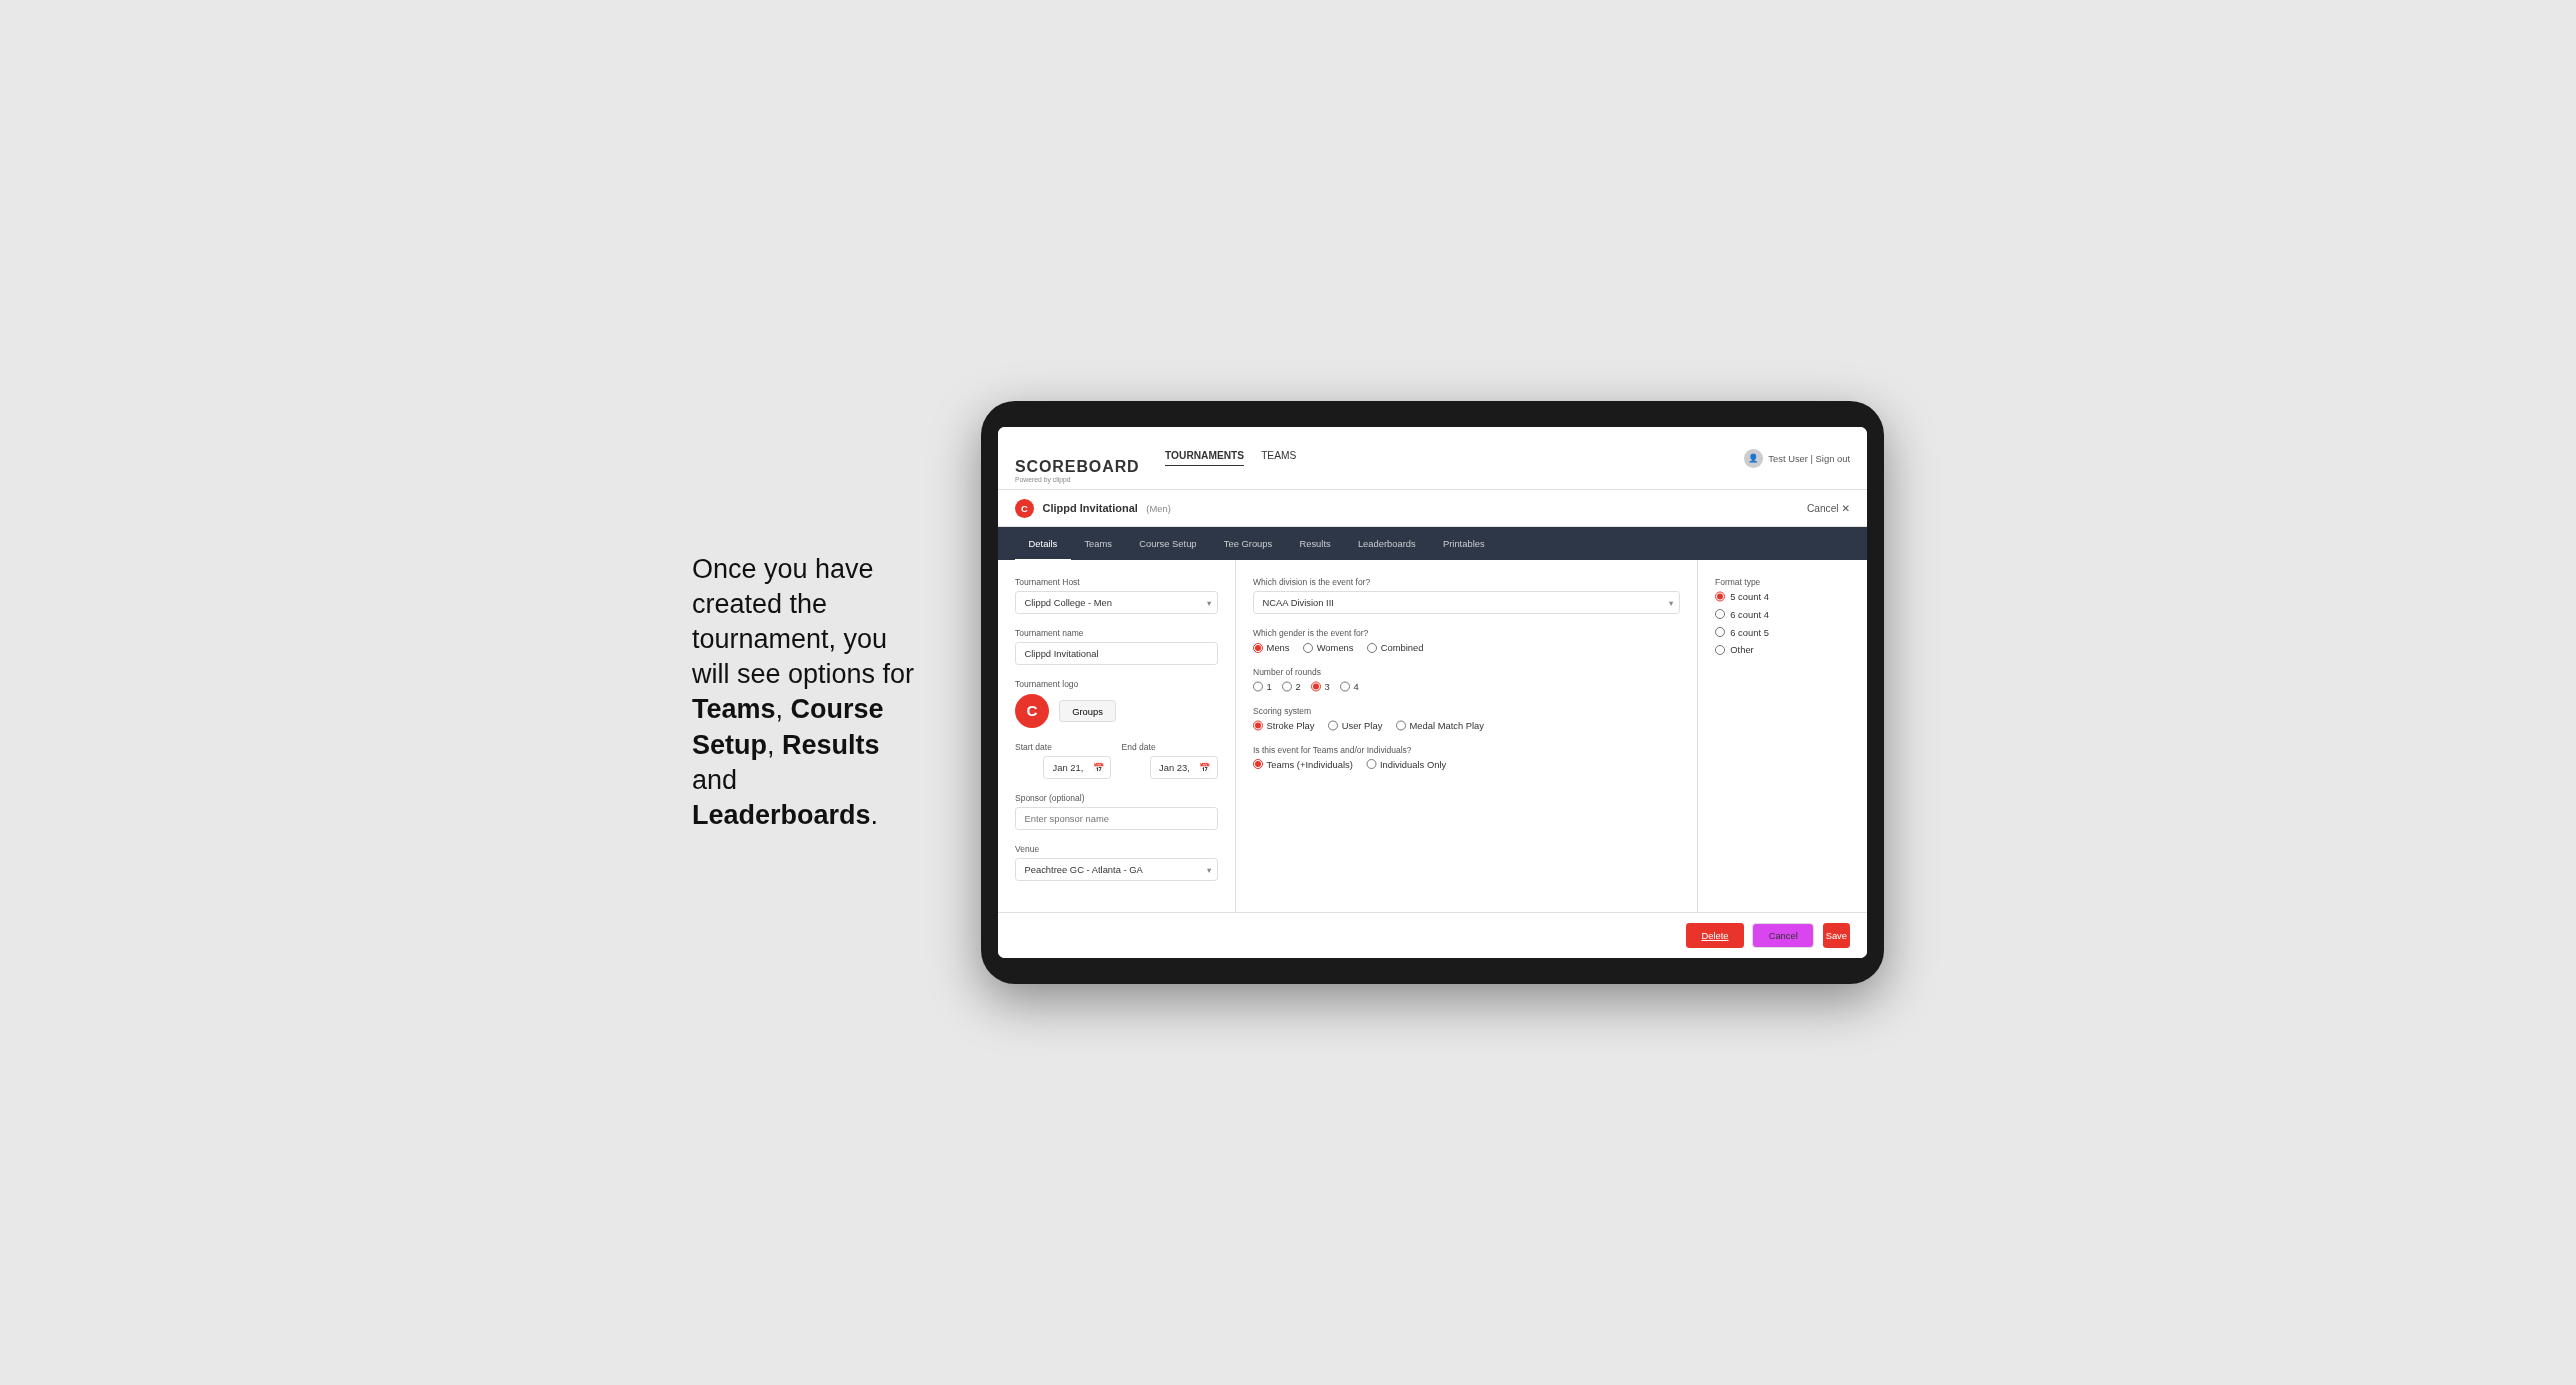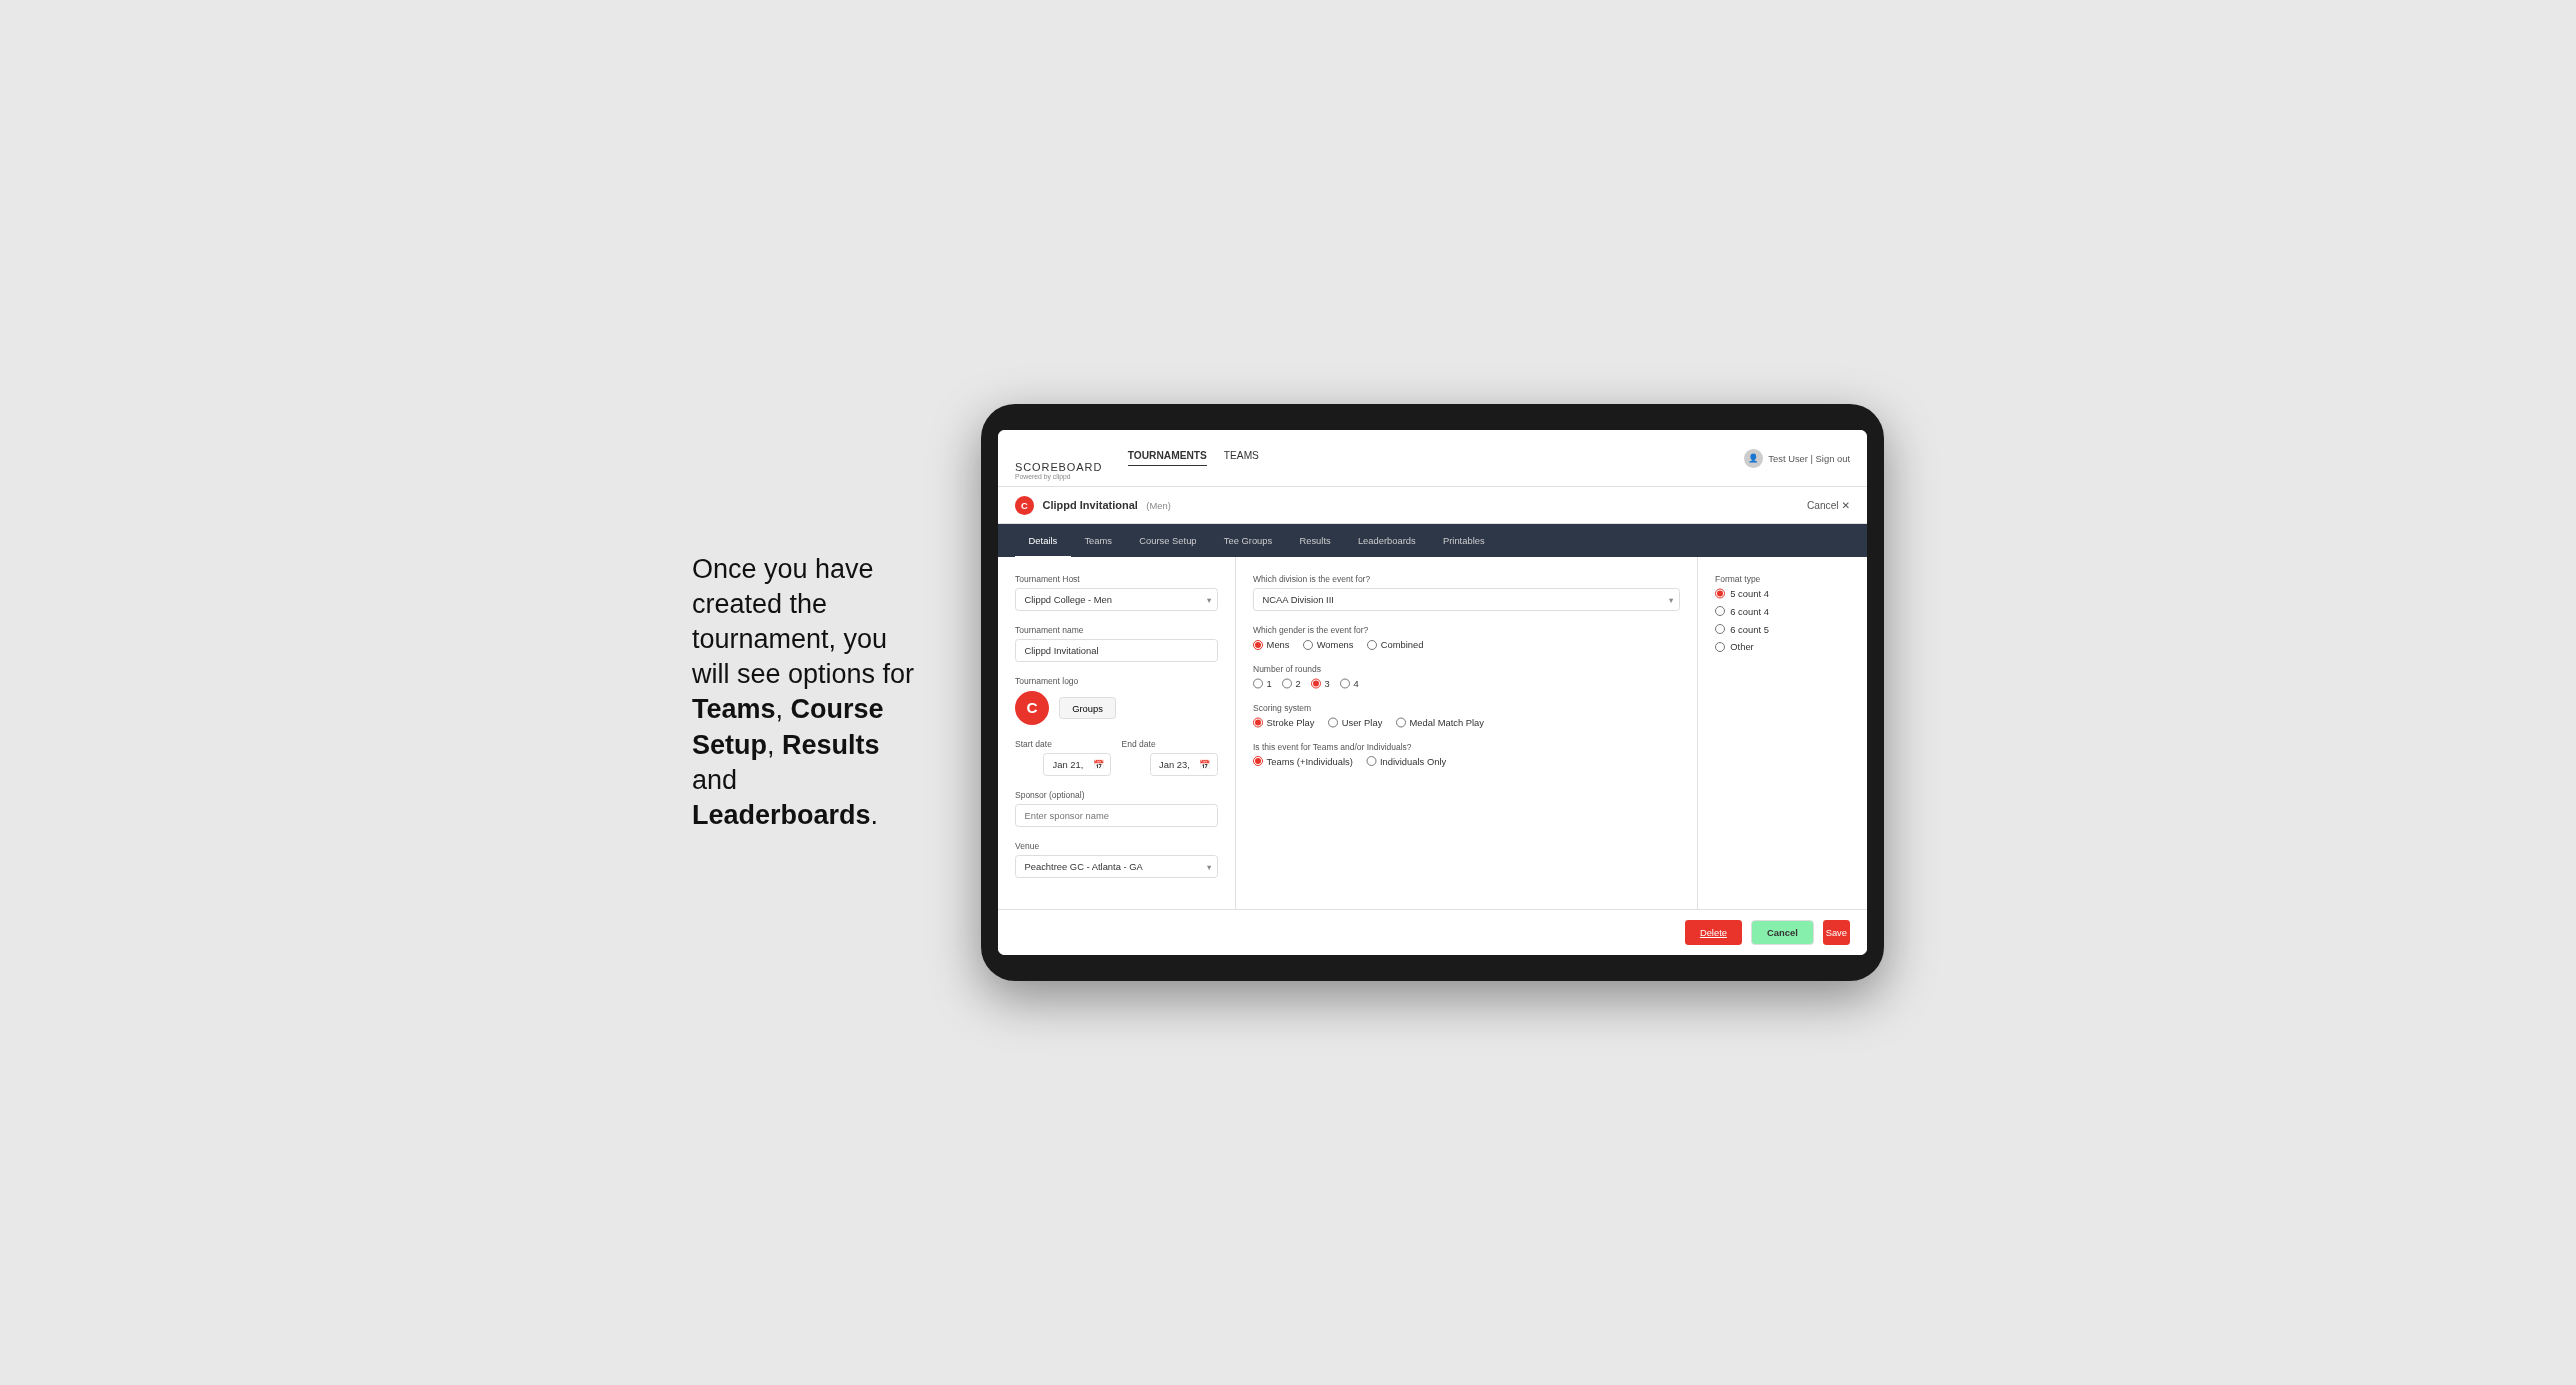--- a/index.html
+++ b/index.html
@@ -56,22 +56,22 @@
       border-bottom: 0.9px solid #e0e0e0;
       justify-content: space-between;
     }
 
     .logo-area {
       display: flex;
       flex-direction: column;
     }
 
     .logo-title {
-      font-size: 11px;
-      font-weight: 400;
+      font-size: 16px;
+      font-weight: 700;
       color: #333;
       text-transform: uppercase;
       letter-spacing: 0.9px;
       margin-top: 24px;
     }
 
     .logo-subtitle {
       font-size: 6.8px;
       color: #888;
     }
@@ -377,27 +377,26 @@
       color: white;
       border: none;
       border-radius: 3.4px;
       font-size: 9.4px;
       cursor: pointer;
       text-decoration: underline;
     }
 
     .btn-cancel {
       padding: 6px 15.3px;
-      background: #86efac;
+      background: #d946ef;
       color: #333;
       border: 0.9px solid #ddd;
       border-radius: 4px;
       font-size: 9.4px;
       cursor: pointer;
-      font-weight: bold;
     }
 
     .btn-save {
       padding: 6px 3px;
       background: #e8342a;
       color: white;
       border: none;
       border-radius: 3.4px;
       font-size: 9.4px;
       cursor: pointer;

